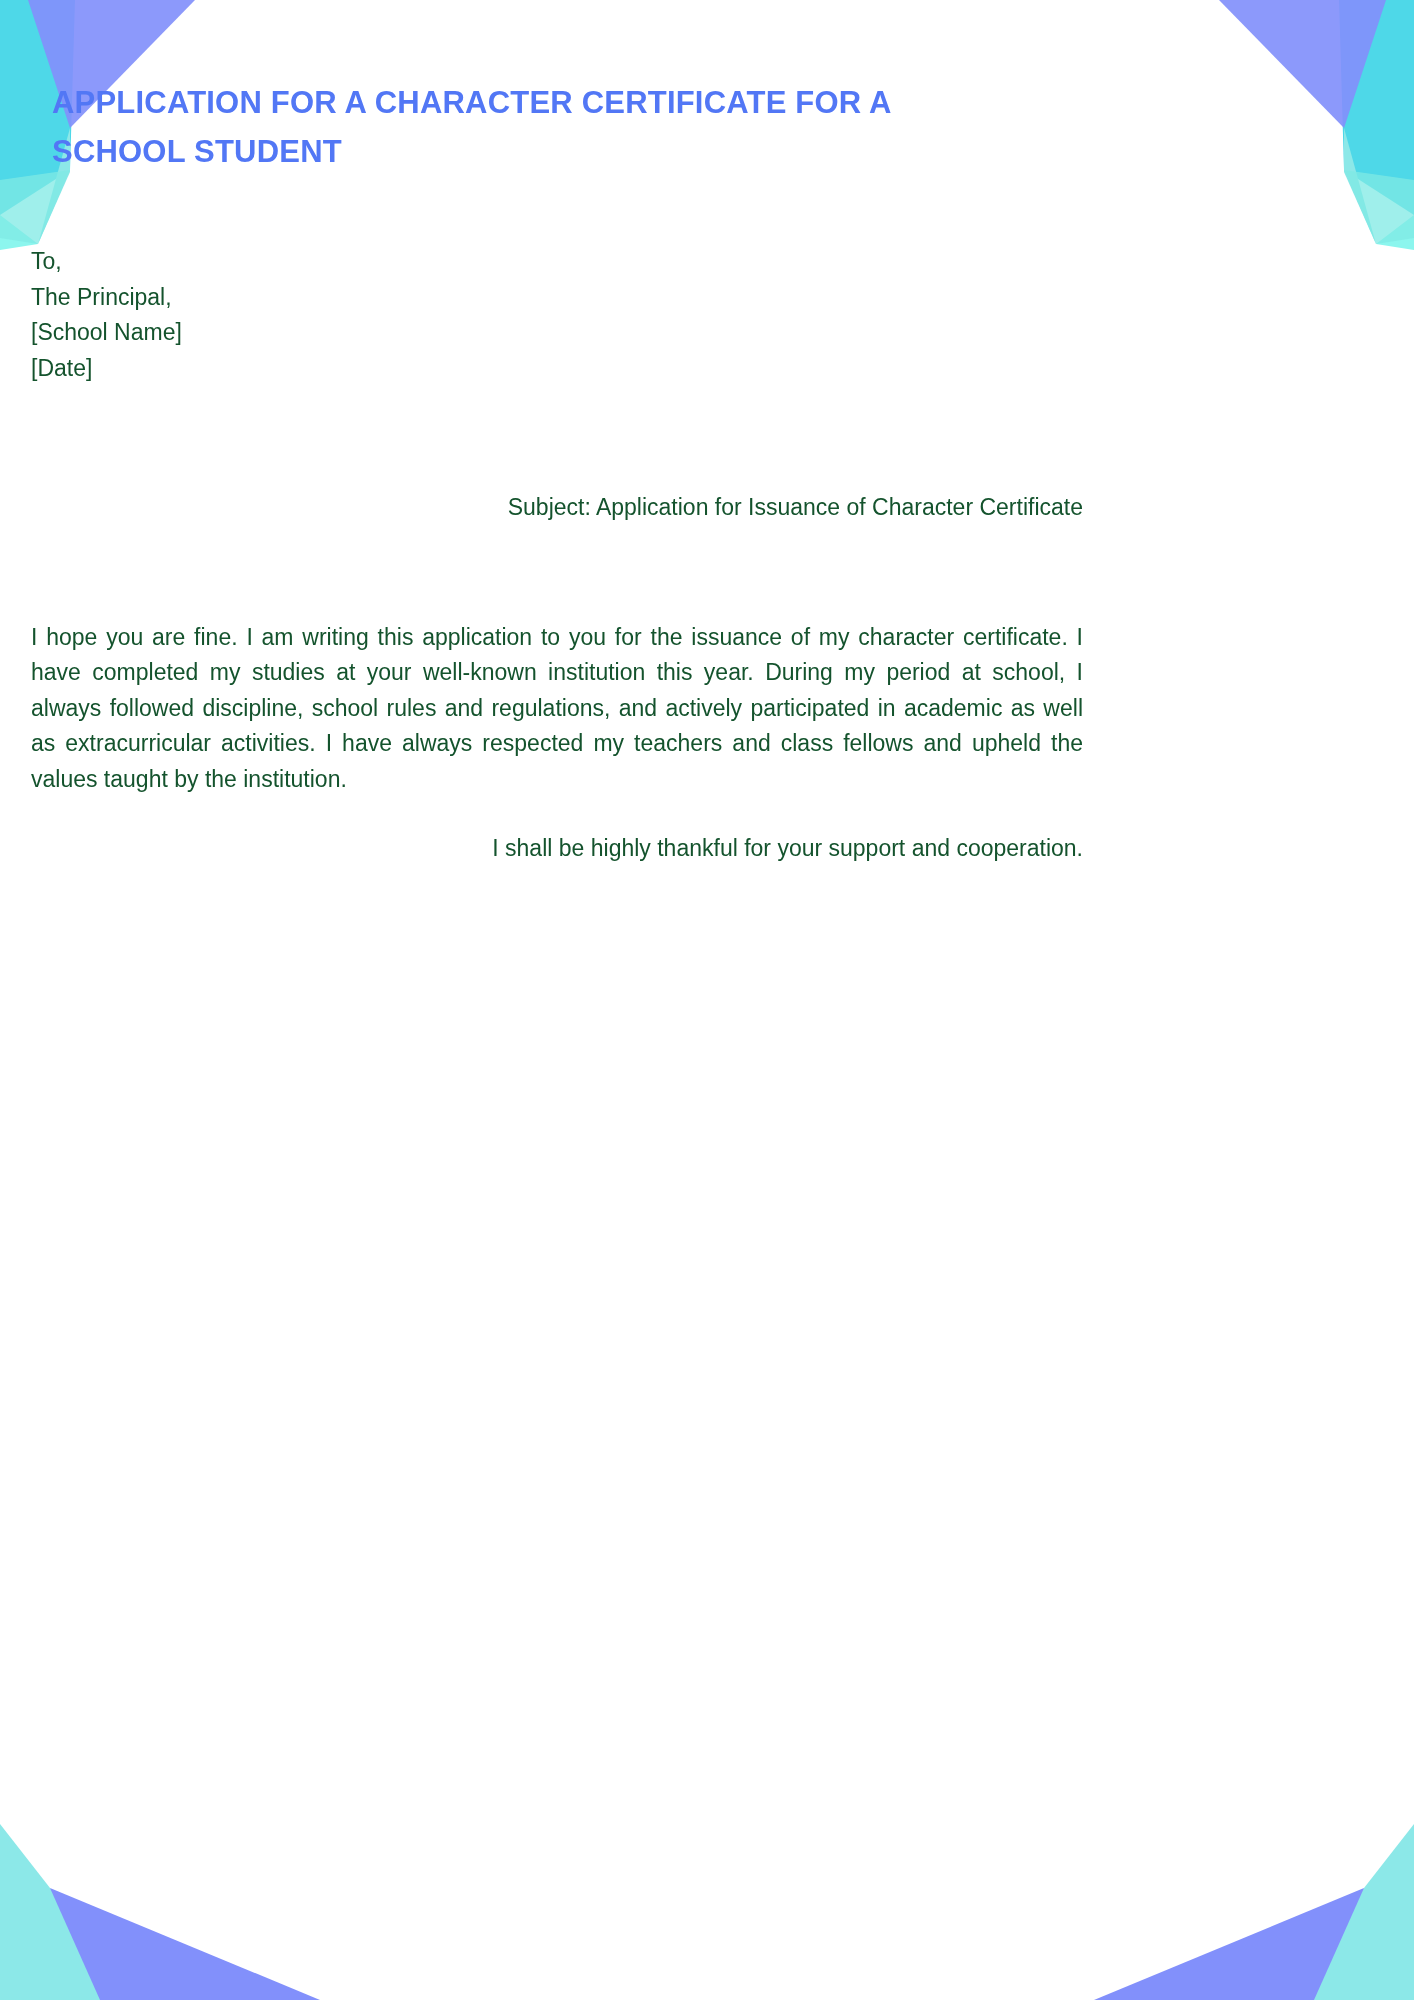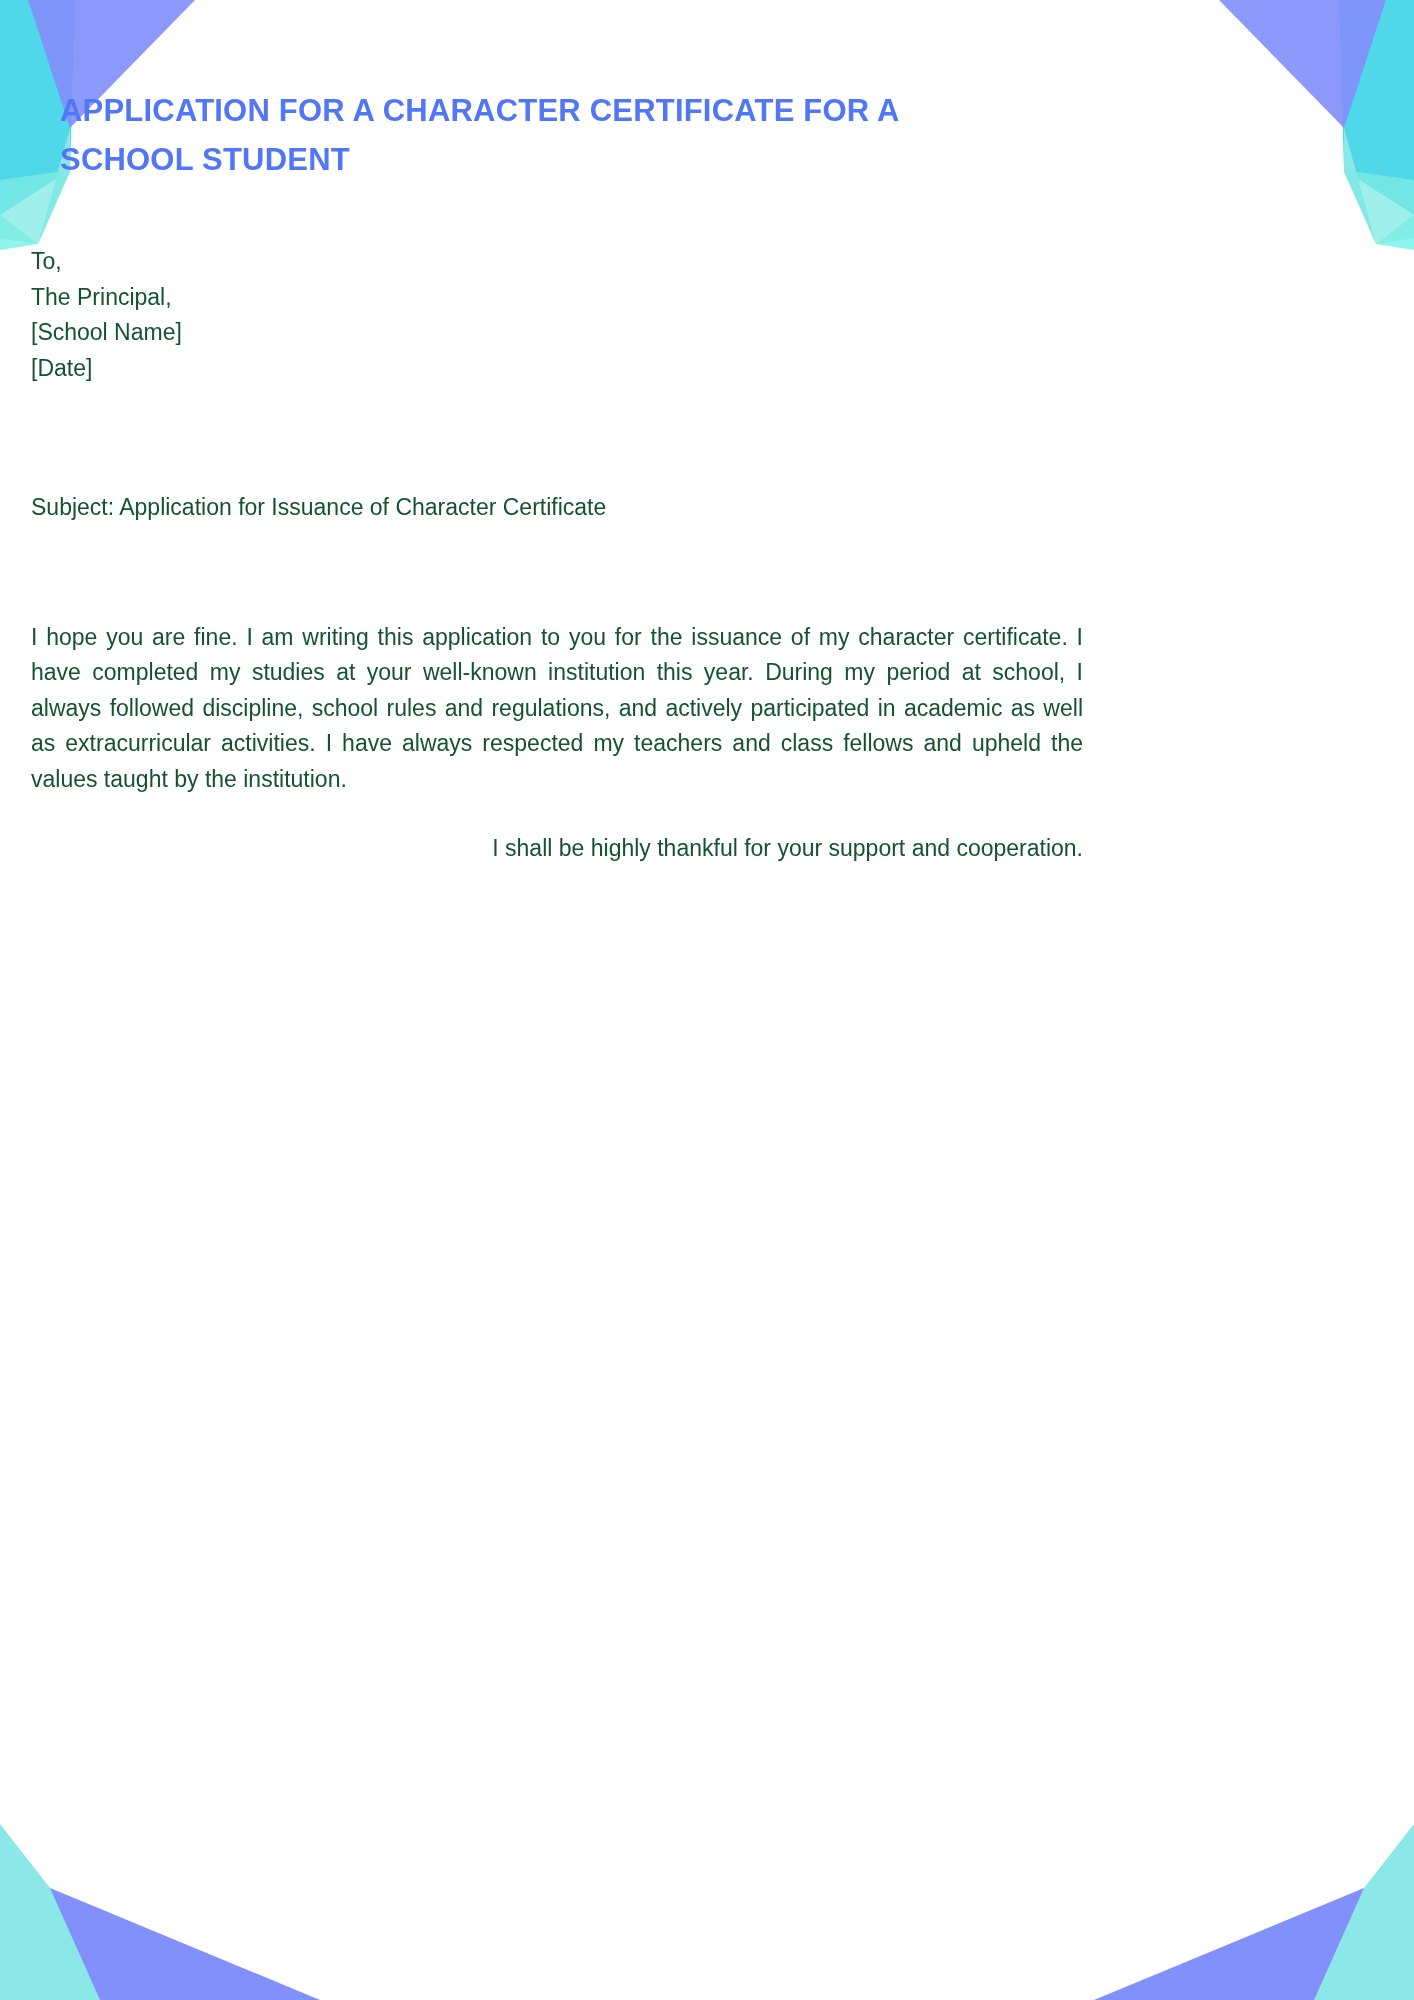--- a/index.html
+++ b/index.html
@@ -22,21 +22,21 @@
     pointer-events: none;
   }
   .deco svg { display: block; }
 
   .deco-tl { top: 0; left: 0; }
   .deco-tr { top: 0; right: 0; }
   .deco-bl { bottom: 0; left: 0; }
   .deco-br { bottom: 0; right: 0; }
 
   .doc-title {
-    margin: 8px;
+    margin: 0;
     padding: 0;
     position: absolute;
     left: 52px;
     top: 78px;
     width: 920px;
     font-family: "Liberation Sans Narrow", "Liberation Sans", sans-serif;
     font-weight: bold;
     font-size: 31px;
     line-height: 49px;
     letter-spacing: 0.2px;
@@ -53,21 +53,21 @@
     font-family: "Liberation Sans Narrow", "Liberation Sans", sans-serif;
     font-size: 23px;
     line-height: 35.5px;
   }
 
   .addr-line { white-space: nowrap; }
 
   .gap-lg { height: 70px; }
   .gap-md { height: 34px; }
 
-  .subject { white-space: nowrap; }
+  .subject { white-space: nowrap; text-align: right; }
 
   .para {
     text-align: justify;
     text-justify: inter-word;
     margin-top: 26px;
   }
   .para-last-nojustify { text-align: right; }
 
   .sign-block {
     position: absolute;

